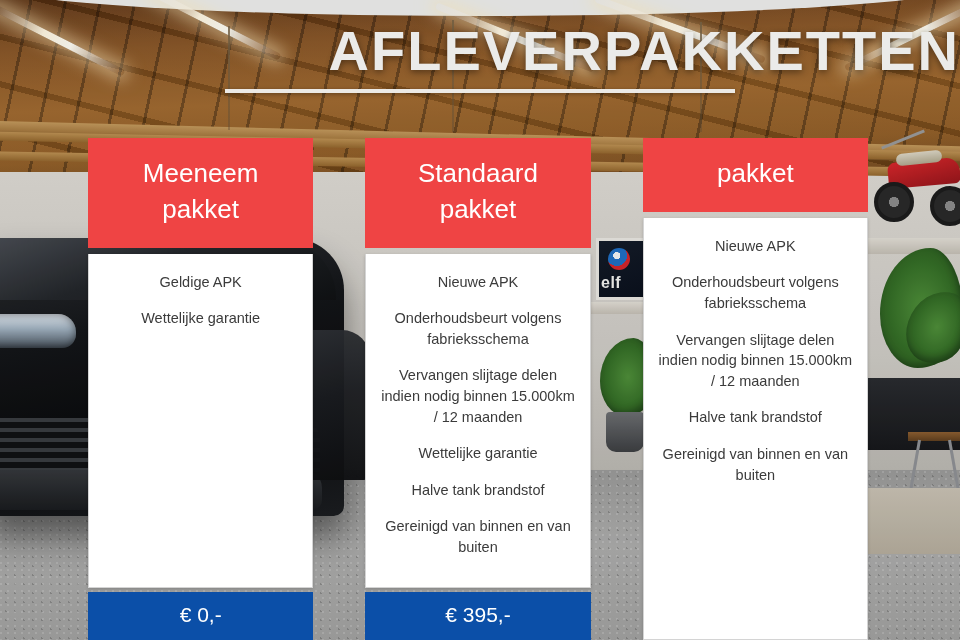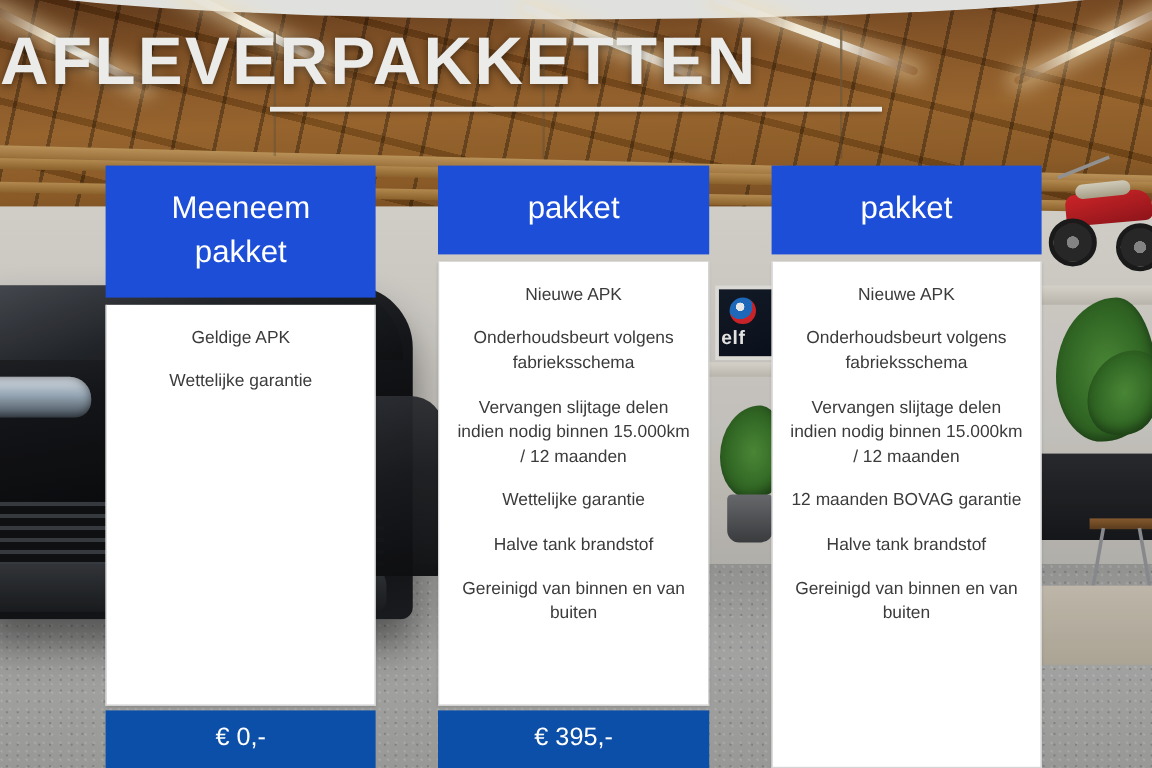--- a/index.html
+++ b/index.html
@@ -180,21 +180,21 @@
   .bg-rug {
     position: absolute; left: 866px; top: 488px; width: 94px; height: 66px;
     background: linear-gradient(180deg, #c9c2b4 0%, #b6ae9e 100%);
   }
 
   .bg-dim { position: absolute; inset: 0; background: rgba(0,0,0,.06); }
 
   
   .title {
     position: absolute; left: 0; right: 0; top: 18px;
-    text-align: left;
+    text-align: right;
     font-size: 56px;
     font-weight: bold;
     letter-spacing: 2px;
     color: #ebebe9;
     text-shadow: 0 2px 7px rgba(0,0,0,.45);
     font-family: "Liberation Sans", sans-serif;
   }
   .title-rule {
     position: absolute; left: 225px; top: 89px; width: 510px; height: 4px;
     background: #eceae6;
@@ -202,21 +202,21 @@
   }
 
   
   .cards {
     position: absolute; left: 88px; top: 138px; width: 780px; height: 502px;
     display: flex; gap: 52px;
   }
   .card { width: 228px; display: flex; flex-direction: column; height: 100%; }
 
   .card-head {
-    background: #1d4ed8;
+    background: #ef4444;
     color: #ffffff;
     text-align: center;
     padding: 18px 10px 20px;
     font-size: 26px;
     line-height: 1.38;
     font-weight: normal;
   }
   .card-body {
     flex: 1 1 auto;
     background: #ffffff;
@@ -316,20 +316,21 @@
       </div>
       <div class="card-body">
         <div class="feature">Geldige APK</div>
         <div class="feature">Wettelijke garantie</div>
       </div>
       <div class="card-foot">€ 0,-</div>
     </div>
 
     <div class="card">
       <div class="card-head">
+        <div>Standaard</div>
         <div>pakket</div>
       </div>
       <div class="card-body">
         <div class="feature">Nieuwe APK</div>
         <div class="feature">Onderhoudsbeurt volgens fabrieksschema</div>
         <div class="feature">Vervangen slijtage delen indien nodig binnen 15.000km / 12 maanden</div>
         <div class="feature">Wettelijke garantie</div>
         <div class="feature">Halve tank brandstof</div>
         <div class="feature">Gereinigd van binnen en van buiten</div>
       </div>
@@ -337,20 +338,19 @@
     </div>
 
     <div class="card">
       <div class="card-head">
         <div>pakket</div>
       </div>
       <div class="card-body">
         <div class="feature">Nieuwe APK</div>
         <div class="feature">Onderhoudsbeurt volgens fabrieksschema</div>
         <div class="feature">Vervangen slijtage delen indien nodig binnen 15.000km / 12 maanden</div>
-        <div class="feature">12 maanden BOVAG garantie</div>
         <div class="feature">Halve tank brandstof</div>
         <div class="feature">Gereinigd van binnen en van buiten</div>
       </div>
     </div>
 
   </div>
 </div>
 
 </body></html>

